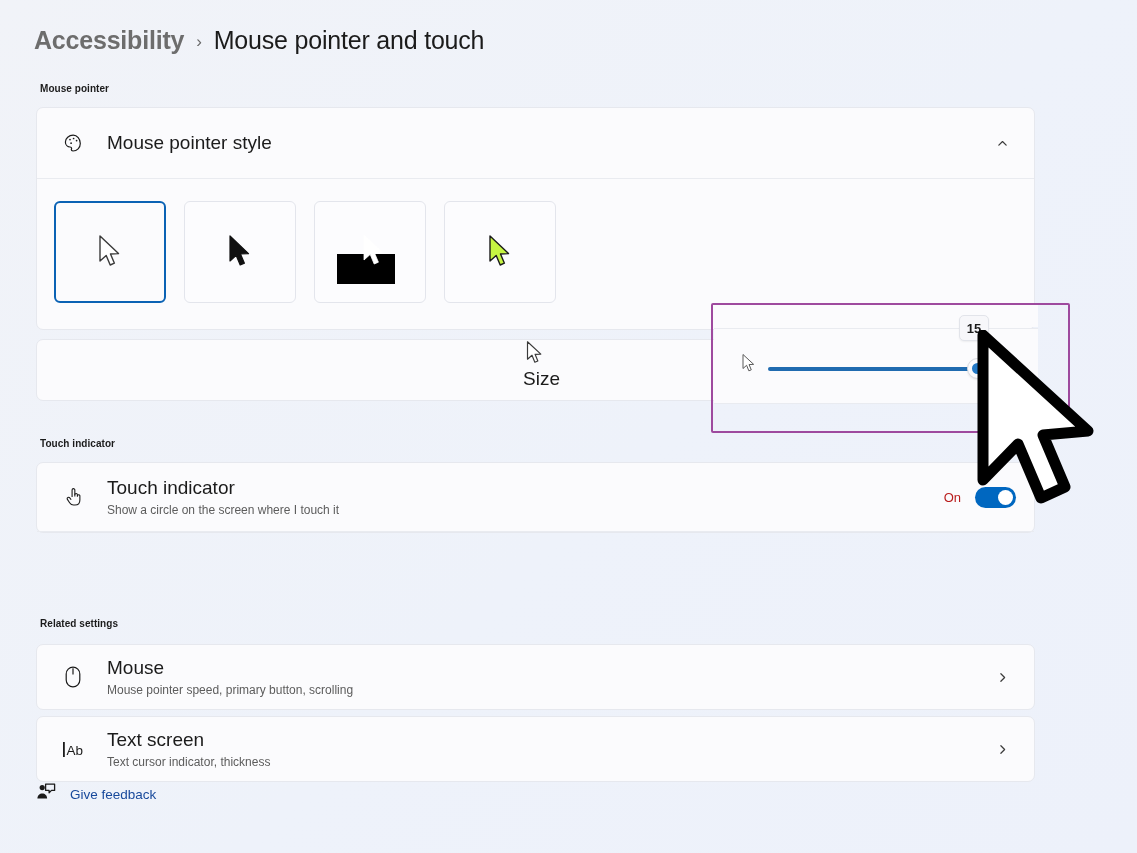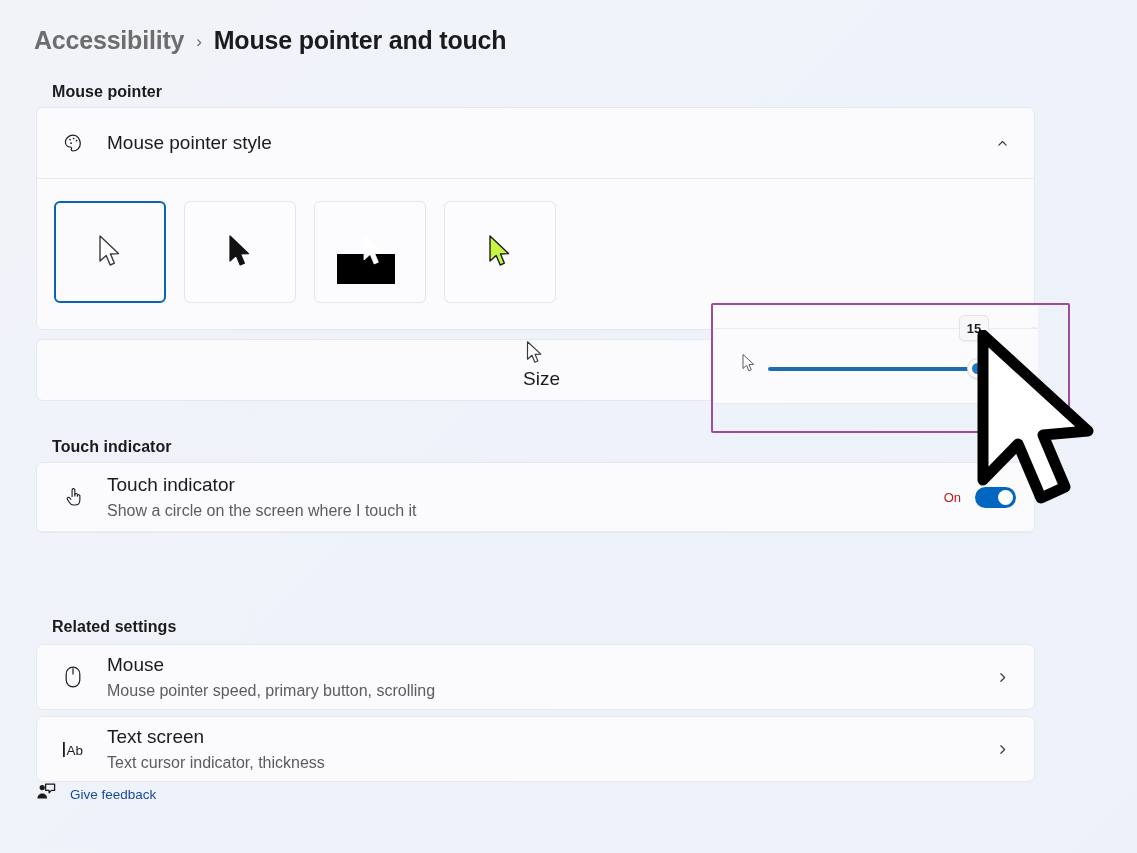--- a/index.html
+++ b/index.html
@@ -17,26 +17,26 @@
   }
 
   
   .breadcrumb {
     position: absolute; left: 34px; top: 26px;
     display: flex; align-items: center; gap: 10px;
     font-size: 25px; font-weight: 600; letter-spacing: -0.2px;
   }
   .bc-root { color: #6d6d6d; font-weight: 600; }
   .bc-sep  { color: #6a6a6a; font-size: 17px; font-weight: 400; padding: 0 2px; position: relative; top: 1px; }
-  .bc-cur  { color: #1b1b1b; font-weight: 700; }
+  .bc-cur  { color: #1b1b1b; font-weight: 400; }
 
   
   .sec-head {
-    position: absolute; left: 52px;
-    font-size: 16px; font-weight: 700; color: #1b1b1b;
+    position: absolute; left: 40px;
+    font-size: 10px; font-weight: 700; color: #1b1b1b;
     letter-spacing: 0.05px;
   }
   #h-mouse-pointer  { top: 83px; }
   #h-touch-ind      { top: 438px; }
   #h-related        { top: 618px; }
 
   
   .card {
     position: absolute; left: 36px; width: 999px;
     background: #fbfbfd;
@@ -48,21 +48,21 @@
     padding: 0 18px 0 16px;
     width: 100%;
   }
   .row-icon {
     width: 40px; min-width: 40px; display: flex;
     align-items: center; justify-content: center;
     color: #1b1b1b;
   }
   .row-texts { flex: 1 1 auto; min-width: 0; padding-left: 14px; }
   .row-title { font-size: 19px; color: #1b1b1b; line-height: 1.35; }
-  .row-sub   { font-size: 16px; color: #5c5c5c; line-height: 1.45; margin-top: 1px; }
+  .row-sub   { font-size: 12px; color: #5c5c5c; line-height: 1.45; margin-top: 1px; }
   .row-right { display: flex; align-items: center; gap: 14px; }
   .row-value { font-size: 13px; color: #b91c1c; }
   .divider { height: 1px; background: #e9ebf0; margin: 0; }
 
   
   #card-pointer-style { top: 107px; }
   #row-pointer-style  { height: 70px; }
   .chev {
     width: 28px; height: 28px; display: flex;
     align-items: center; justify-content: center;

